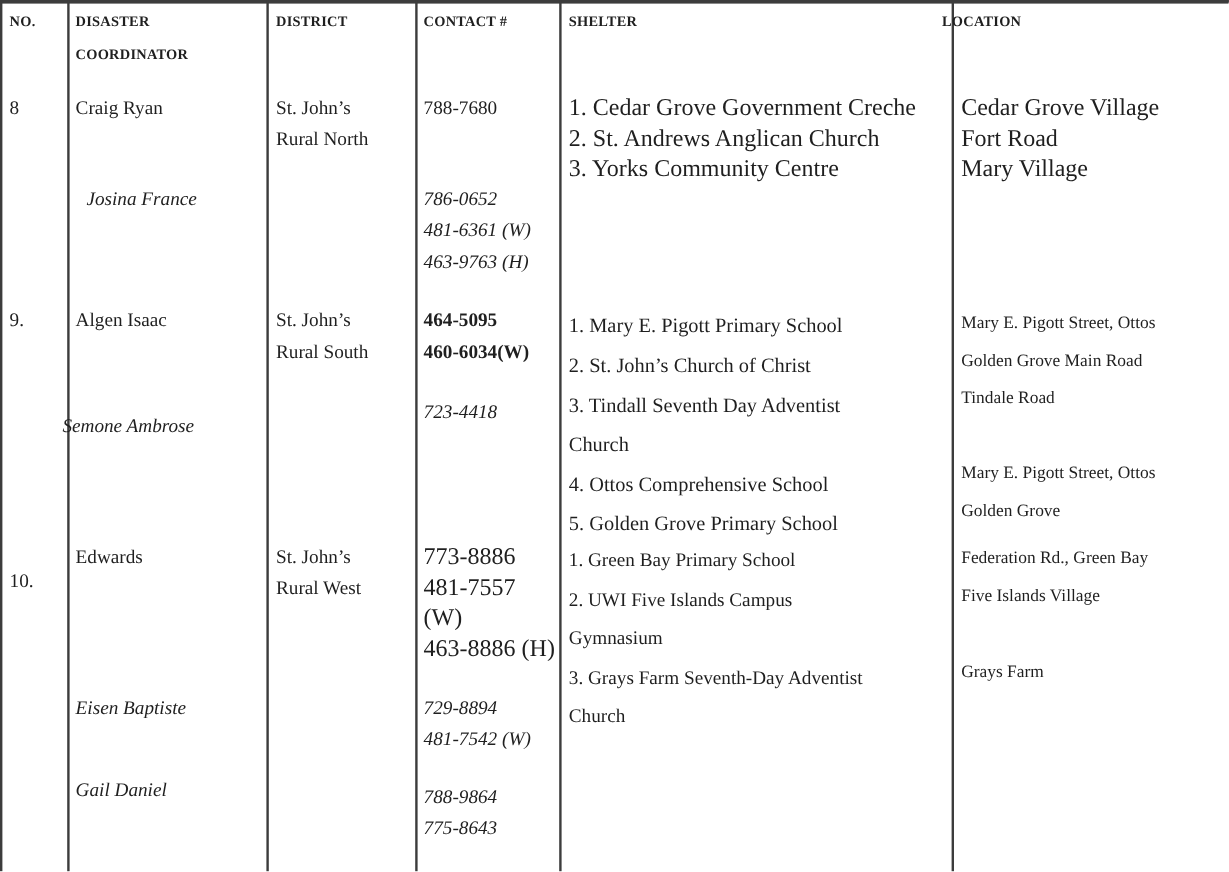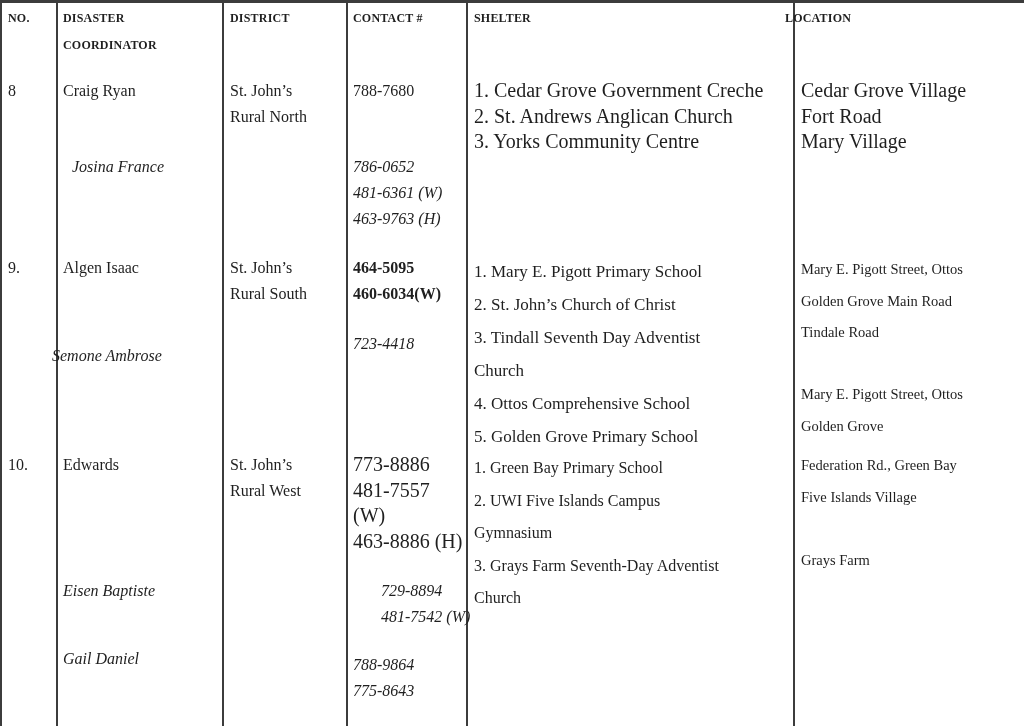--- a/index.html
+++ b/index.html
@@ -115,40 +115,40 @@
   <div class="abs loc-sm" style="left:801px;top:254px;">
     <div>Mary E. Pigott Street, Ottos</div>
     <div>Golden Grove Main Road</div>
     <div>Tindale Road</div>
   </div>
   <div class="abs loc-sm" style="left:801px;top:379px;">
     <div>Mary E. Pigott Street, Ottos</div>
     <div>Golden Grove</div>
   </div>
 
-  <div class="abs t16" style="left:8px;top:452px;">10.</div>
+  <div class="abs t16" style="left:8px;top:472px;">10.</div>
 
   <div class="abs t16 b" style="left:63px;top:452px;">
     <div>Edwards</div>
   </div>
   <div class="abs t16 i" style="left:63px;top:578px;">Eisen Baptiste</div>
   <div class="abs t16 i" style="left:63px;top:646px;">Gail Daniel</div>
 
   <div class="abs t16 b" style="left:230px;top:452px;">
     <div>St. John’s</div>
     <div>Rural West</div>
   </div>
 
   <div class="abs tight" style="left:353px;top:452px;">
     <div>773-8886</div>
     <div>481-7557</div>
     <div>(W)</div>
     <div>463-8886 (H)</div>
   </div>
-  <div class="abs t16 i" style="left:353px;top:578px;margin-left:28px;">
+  <div class="abs t16 i" style="left:353px;top:578px;">
     <div>729-8894</div>
     <div>481-7542 (W)</div>
   </div>
   <div class="abs t16 i" style="left:353px;top:652px;">
     <div>788-9864</div>
     <div>775-8643</div>
   </div>
 
   <div class="abs sp15b" style="left:474px;top:452px;">
     <div>1. Green Bay Primary School</div>

